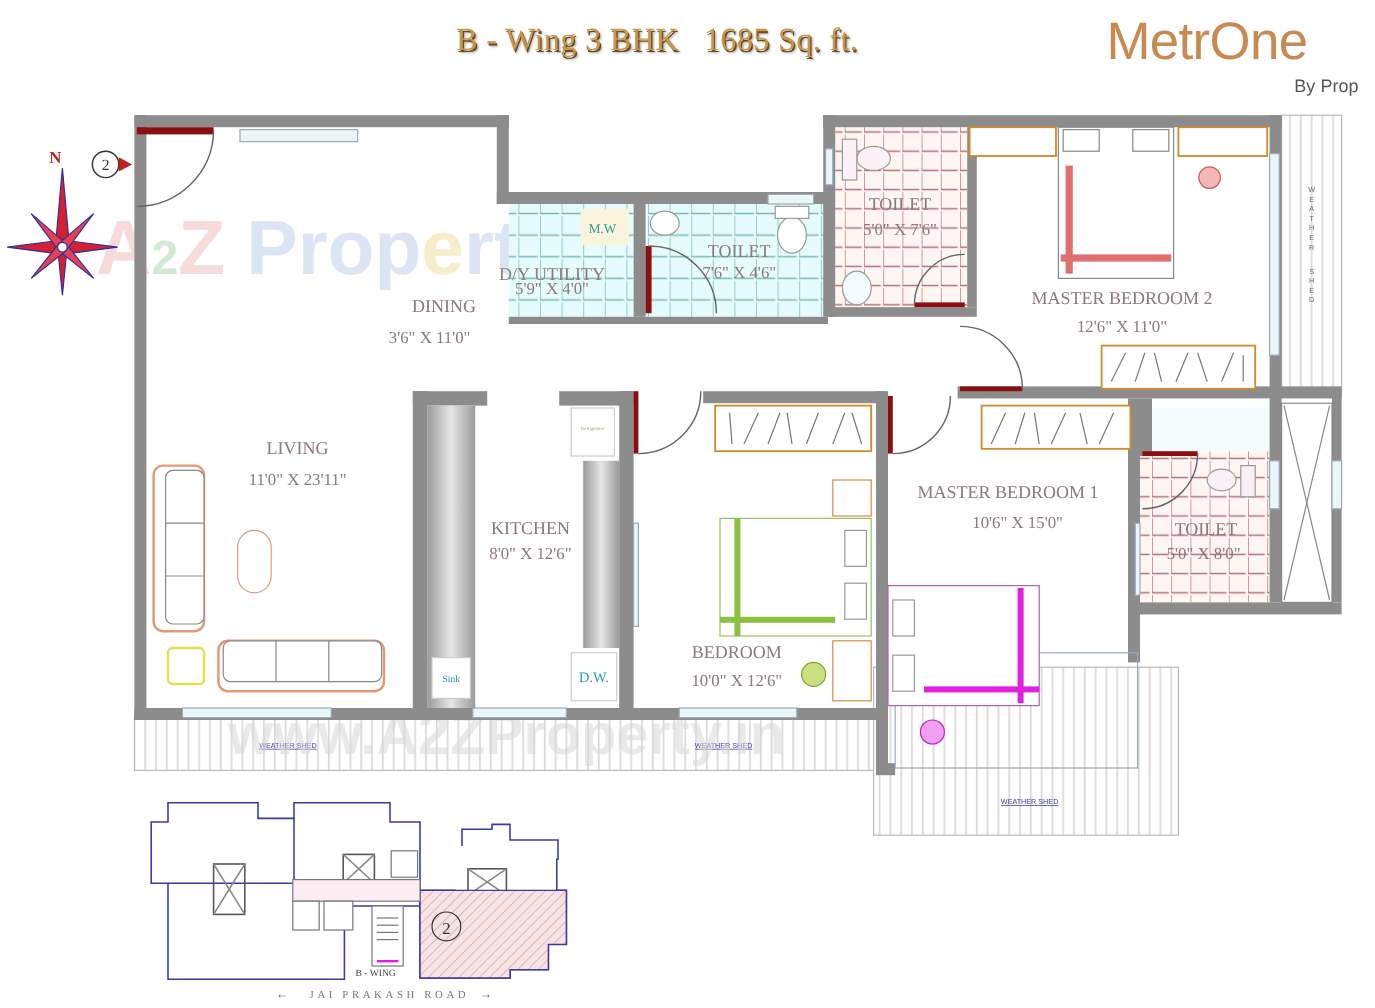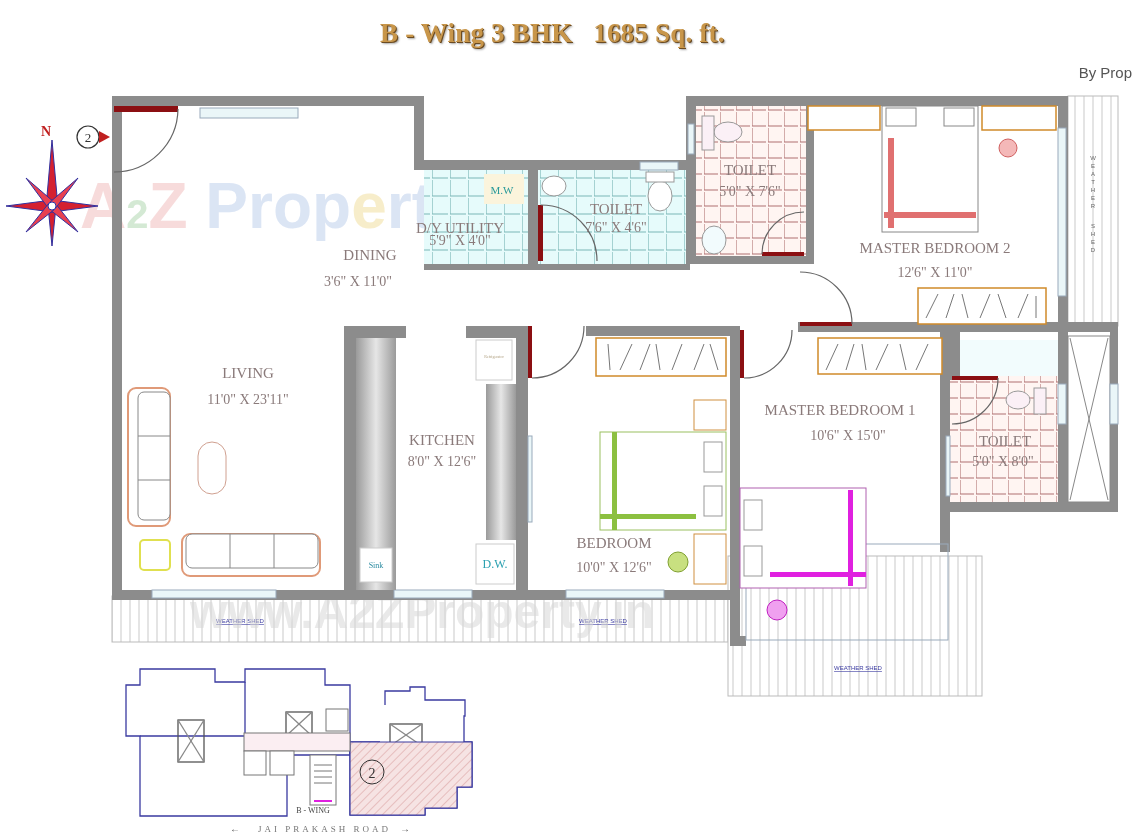--- a/index.html
+++ b/index.html
@@ -1,33 +1,34 @@
 <!DOCTYPE html>
 <html><head>
 <meta charset="utf-8">
 <style>
   html, body { margin:0; padding:0; background:#ffffff; }
   body { width:1146px; height:840px; position:relative; overflow:hidden; font-family:"Liberation Serif", serif; }
-  .title { position:absolute; left:380px; top:18px; font-family:"Liberation Serif", serif; font-weight:bold; font-size:27px; color:#c8964a; text-shadow:1px 1px 0 #6b4b22, 2px 2px 2px rgba(0,0,0,0.35); letter-spacing:0.2px; white-space:pre; }
+  .title { position:absolute; left:380px; top:18px; font-family:"Liberation Serif", serif; font-weight:normal; font-size:27px; color:#c8964a; text-shadow:1px 1px 0 #6b4b22, 2px 2px 2px rgba(0,0,0,0.35); letter-spacing:0.2px; white-space:pre; }
   .logo { position:absolute; left:922px; top:8px; width:224px; height:80px; }
   .logo-text { position:absolute; left:0; top:2px; font-family:"Liberation Sans", sans-serif; font-size:44px; color:#c98a52; letter-spacing:-0.5px; }
   .logo-sub { position:absolute; right:14px; top:56px; font-family:"Liberation Sans", sans-serif; font-size:15px; color:#555; }
   svg.plan { position:absolute; left:0; top:0; }
   .room-label { font-family:"Liberation Serif", serif; fill:#8a7a7a; font-size:15px; text-anchor:middle; }
   .room-dim { font-family:"Liberation Serif", serif; fill:#8a7a7a; font-size:14px; text-anchor:middle; }
   .small-label { font-family:"Liberation Serif", serif; text-anchor:middle; }
   .shed-label { font-family:"Liberation Sans", sans-serif; font-size:6px; fill:#3a3aa0; text-decoration:underline; text-anchor:middle; }
   .road { font-family:"Liberation Serif", serif; font-size:9px; fill:#777; letter-spacing:3px; }
 </style>
 </head>
 <body>
 
 <div class="title">B - Wing 3 BHK   1685 Sq. ft.</div>
 
 <div class="logo">
+  <div class="logo-text">MetrOne</div>
   <div class="logo-sub">By Prop</div>
 </div>
 
 <svg class="plan" width="1146" height="840" viewBox="0 0 1146 840" xmlns="http://www.w3.org/2000/svg">
   <defs>
     <pattern id="tile-cyan" width="18" height="18" patternUnits="userSpaceOnUse">
       <rect width="18" height="18" fill="#e6fbfb"></rect>
       <path d="M0 0 V16 H16" fill="none" stroke="#7ab8b8" stroke-width="1.2"></path>
     </pattern>
     <pattern id="tile-red" width="16" height="16" patternUnits="userSpaceOnUse">

